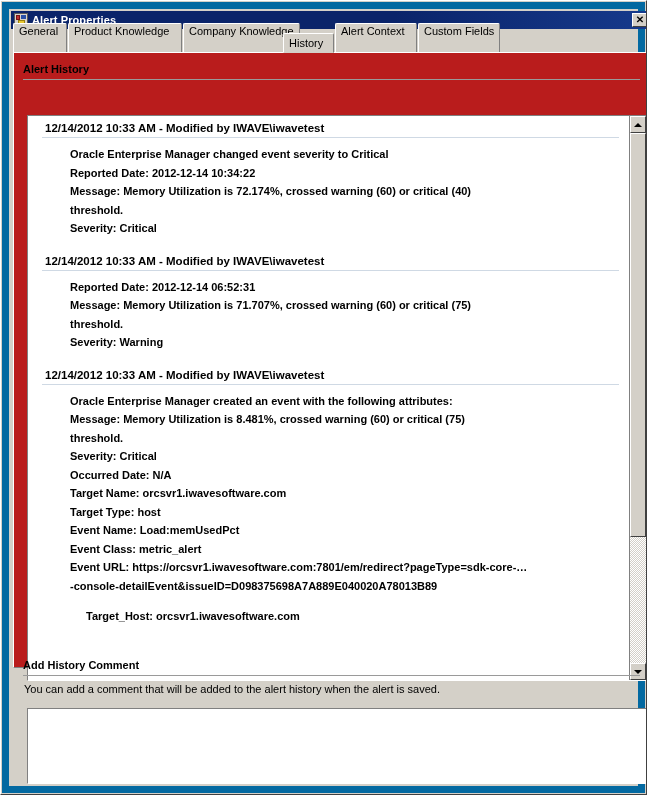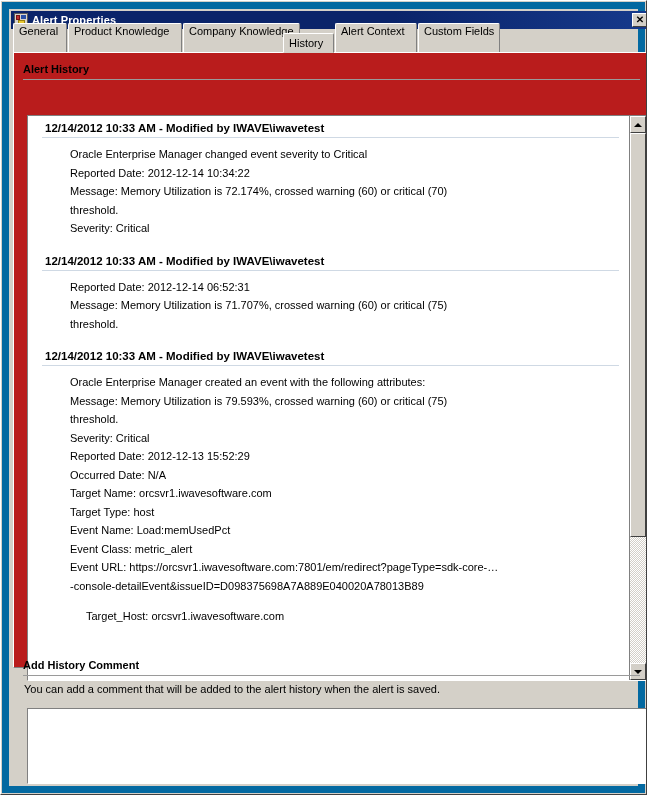--- a/index.html
+++ b/index.html
@@ -190,20 +190,21 @@
     padding: 6px 0 3px 17px;
     white-space: nowrap;
   }
   .entry-rule {
     height: 1px;
     background: #cfd9e4;
     margin: 0 10px 0 14px;
   }
   .entry-body {
     padding: 7px 0 0 42px;
+    font-weight: bold;
   }
   .entry-line {
     font-size: 11px;
     color: #000;
     line-height: 18.5px;
     white-space: nowrap;
   }
   .entry-line.indent {
     padding-left: 16px;
   }
@@ -340,49 +341,49 @@
 
       <div class="history-box" style="top:26px;">
         <div class="history-inner">
 
           <div class="entry">
             <div class="entry-title">12/14/2012 10:33 AM - Modified by IWAVE\iwavetest</div>
             <div class="entry-rule"></div>
             <div class="entry-body">
               <div class="entry-line">Oracle Enterprise Manager changed event severity to Critical</div>
               <div class="entry-line">Reported Date: 2012-12-14 10:34:22</div>
-              <div class="entry-line">Message: Memory Utilization is 72.174%, crossed warning (60) or critical (70)</div>
+              <div class="entry-line">Message: Memory Utilization is 72.174%, crossed warning (60) or critical (40)</div>
               <div class="entry-line">threshold.</div>
               <div class="entry-line">Severity: Critical</div>
             </div>
           </div>
 
           <div class="entry-gap"></div>
 
           <div class="entry">
             <div class="entry-title">12/14/2012 10:33 AM - Modified by IWAVE\iwavetest</div>
             <div class="entry-rule"></div>
             <div class="entry-body">
               <div class="entry-line">Reported Date: 2012-12-14 06:52:31</div>
               <div class="entry-line">Message: Memory Utilization is 71.707%, crossed warning (60) or critical (75)</div>
               <div class="entry-line">threshold.</div>
+              <div class="entry-line">Severity: Warning</div>
             </div>
           </div>
 
           <div class="entry-gap"></div>
 
           <div class="entry">
             <div class="entry-title">12/14/2012 10:33 AM - Modified by IWAVE\iwavetest</div>
             <div class="entry-rule"></div>
             <div class="entry-body">
               <div class="entry-line">Oracle Enterprise Manager created an event with the following attributes:</div>
-              <div class="entry-line">Message: Memory Utilization is 79.593%, crossed warning (60) or critical (75)</div>
+              <div class="entry-line">Message: Memory Utilization is 8.481%, crossed warning (60) or critical (75)</div>
               <div class="entry-line">threshold.</div>
               <div class="entry-line">Severity: Critical</div>
-              <div class="entry-line">Reported Date: 2012-12-13 15:52:29</div>
               <div class="entry-line">Occurred Date: N/A</div>
               <div class="entry-line">Target Name: orcsvr1.iwavesoftware.com</div>
               <div class="entry-line">Target Type: host</div>
               <div class="entry-line">Event Name: Load:memUsedPct</div>
               <div class="entry-line">Event Class: metric_alert</div>
               <div class="entry-line">Event URL: https://orcsvr1.iwavesoftware.com:7801/em/redirect?pageType=sdk-core-…</div>
               <div class="entry-line">-console-detailEvent&amp;issueID=D098375698A7A889E040020A78013B89</div>
               <div class="entry-line spacer"></div>
               <div class="entry-line indent">Target_Host: orcsvr1.iwavesoftware.com</div>
             </div>

